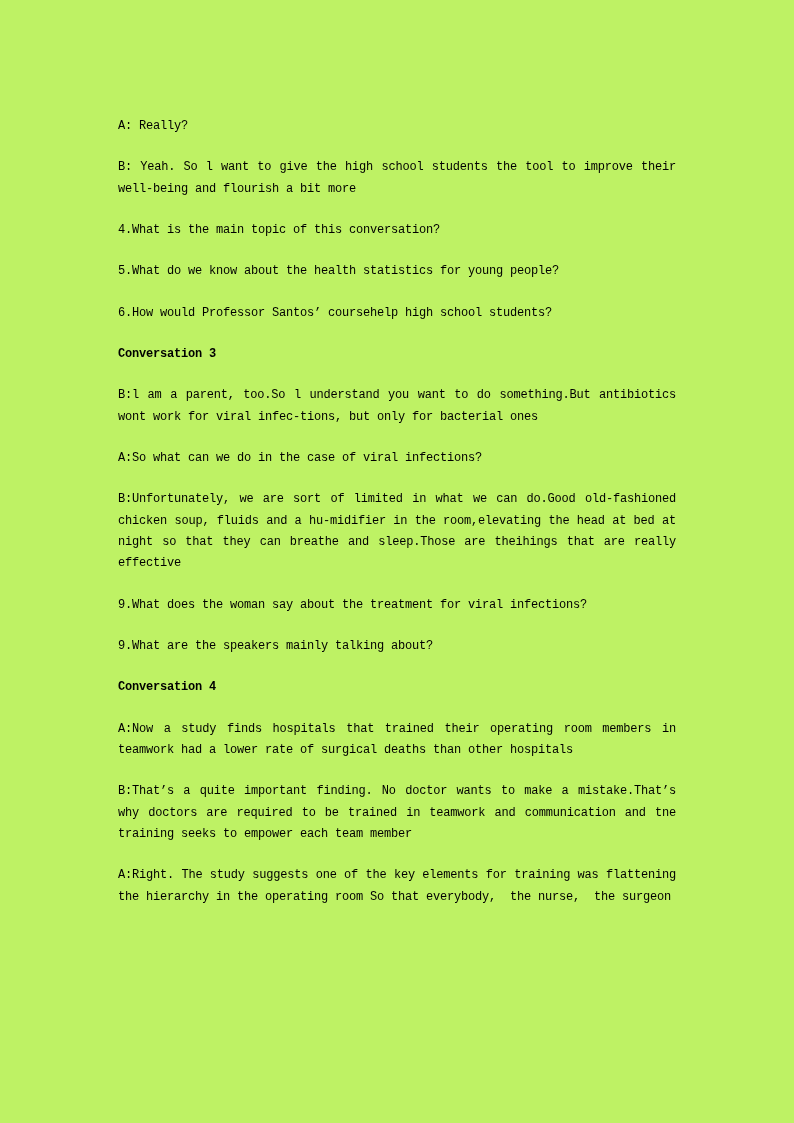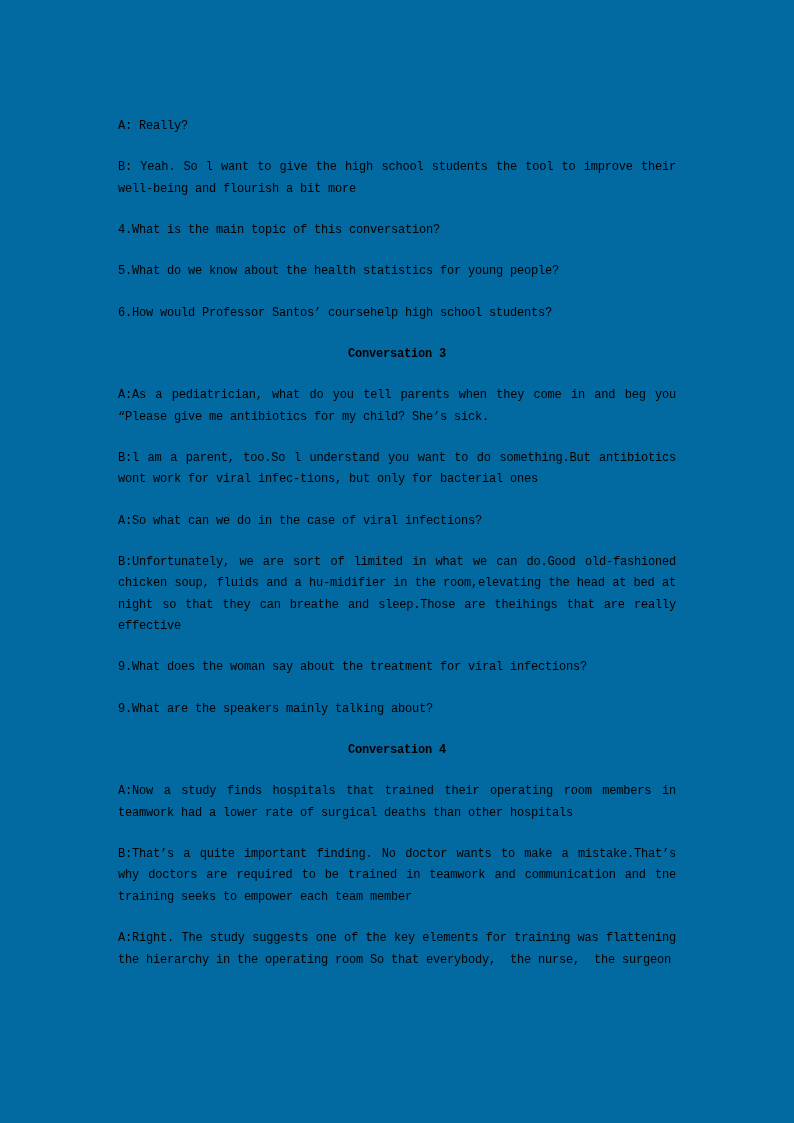--- a/index.html
+++ b/index.html
@@ -4,21 +4,21 @@
 <style>
   html, body {
     margin: 0;
     padding: 0;
     background: #ffffff;
   }
   .page {
     position: relative;
     width: 794px;
     height: 1123px;
-    background: #0369a1;
+    background: #bef264;
     overflow: hidden;
     margin: 0 auto;
   }
   .content {
     position: absolute;
     left: 118px;
     top: 116px;
     width: 558px;
     font-family: "Liberation Mono", "DejaVu Sans Mono", monospace;
     font-size: 12px;
@@ -27,35 +27,34 @@
     color: #000000;
     text-align: justify;
     text-justify: inter-word;
   }
   .block {
     margin: 0 0 19.9px 0;
     white-space: pre-wrap;
   }
   .block.heading {
     font-weight: 700;
-    text-align: center;
+    text-align: left;
   }
 </style>
 </head>
 <body>
 
 <div class="page">
   <div class="content" id="doc-content">
       <p class="block paragraph">A: Really?</p>
       <p class="block paragraph">B: Yeah. So l want to give the high school students the tool to improve their well-being and flourish a bit more</p>
       <p class="block paragraph">4.What is the main topic of this conversation?</p>
       <p class="block paragraph">5.What do we know about the health statistics for young people?</p>
       <p class="block paragraph">6.How would Professor Santos’ coursehelp high school students?</p>
       <p class="block heading">Conversation 3</p>
-      <p class="block paragraph">A:As a pediatrician, what do you tell parents when they come in and beg you “Please give me antibiotics for my child? She’s sick.</p>
       <p class="block paragraph">B:l am a parent, too.So l understand you want to do something.But antibiotics wont work for viral infec-tions, but only for bacterial ones</p>
       <p class="block paragraph">A:So what can we do in the case of viral infections?</p>
       <p class="block paragraph">B:Unfortunately, we are sort of limited in what we can do.Good old-fashioned chicken soup, fluids and a hu-midifier in the room,elevating the head at bed at night so that they can breathe and sleep.Those are theihings that are really effective</p>
       <p class="block paragraph">9.What does the woman say about the treatment for viral infections?</p>
       <p class="block paragraph">9.What are the speakers mainly talking about?</p>
       <p class="block heading">Conversation 4</p>
       <p class="block paragraph">A:Now a study finds hospitals that trained their operating room members in teamwork had a lower rate of surgical deaths than other hospitals</p>
       <p class="block paragraph">B:That’s a quite important finding. No doctor wants to make a mistake.That’s why doctors are required to be trained in teamwork and communication and tne training seeks to empower each team member</p>
       <p class="block paragraph">A:Right. The study suggests one of the key elements for training was flattening the hierarchy in the operating room So that everybody,  the nurse,  the surgeon</p>
     </div>

